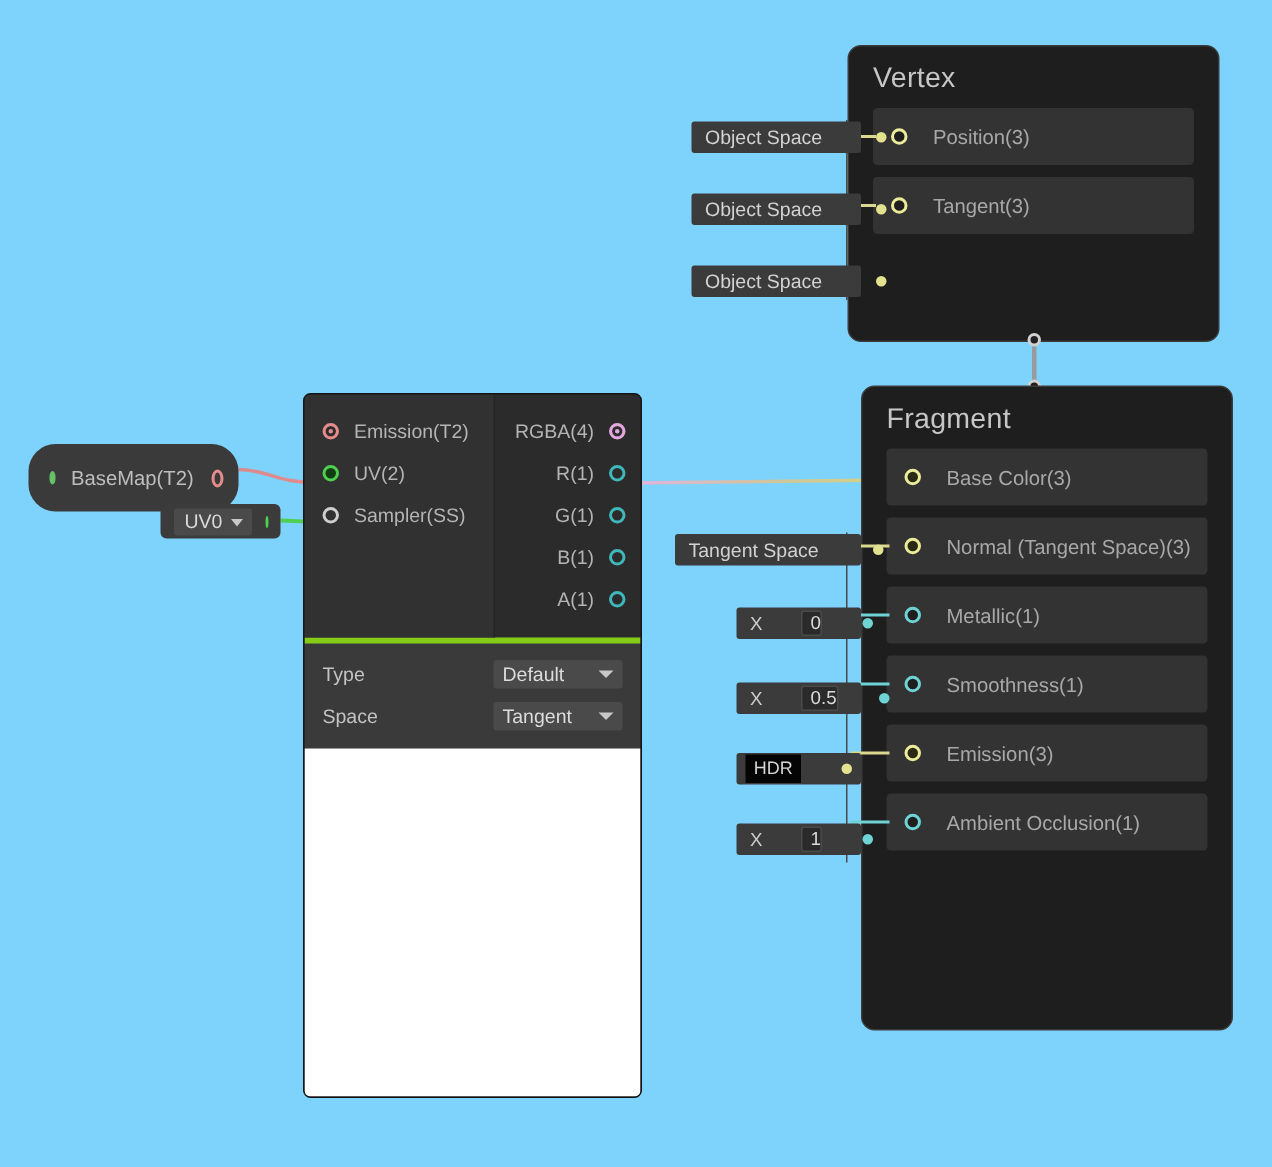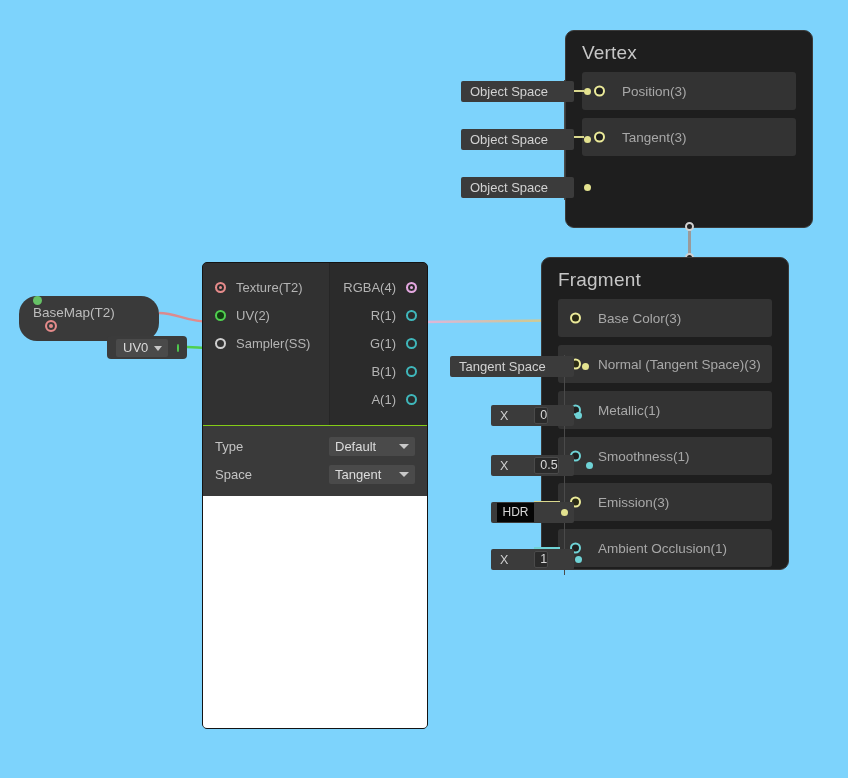--- a/index.html
+++ b/index.html
@@ -191,21 +191,21 @@
   .pr.out .pdot { margin-left: 10px; }
   .pdot.red    { border-color: #e58b8b; background: #2e1b1b; box-shadow: inset 0 0 0 2px #2b2b2b, inset 0 0 0 5px #e58b8b; }
   .pdot.green  { border-color: #4fcf4f; background: #113d11; }
   .pdot.white  { border-color: #cfcfcf; background: transparent; }
   .pdot.pink   { border-color: #e4a8e0; background: #2a1a28; box-shadow: inset 0 0 0 2px #2b2b2b, inset 0 0 0 5px #e4a8e0; }
   .pdot.teal   { border-color: #3fb7bb; background: transparent; }
 
   .node-settings {
     background: #3a3a3a;
     padding: 8px 12px 10px 12px;
-    border-top: 1px solid #84cc16;
+    border-top: 4px solid #84cc16;
   }
   .srow {
     display: flex;
     align-items: center;
     justify-content: space-between;
     height: 24px;
     margin-bottom: 4px;
   }
   .srow:last-child { margin-bottom: 0; }
   .slabel { color: #c3c3c3; font-size: 13px; }
@@ -231,22 +231,22 @@
     height: 232px;
   }
 
   
   #node-basemap {
     position: absolute;
     height: 45px;
     background: #3a3a3a;
     border-radius: 18px;
     display: flex;
+    align-items: center;
     padding: 0 10px 0 14px;
-    flex-direction: column;
   }
   #node-basemap .bm-dot {
     width: 9px; height: 9px; border-radius: 50%;
     background: #66c266;
     margin-right: 10px;
   }
   #node-basemap .bm-label { color: #bdbdbd; font-size: 13.5px; }
   #node-basemap .bm-out {
     width: 12px; height: 12px;
     border-radius: 50%;
@@ -355,21 +355,21 @@
 
   <div class="widget" style="left:461px; top:177px; width:113px;">
     <div class="wtext">Object Space</div>
     <div class="wdot"></div>
   </div>
 
   <div class="connector-dot" style="left:685px; top:222px;"></div>
   <div class="connector-line" style="left:688px; top:231px; height:24px;"></div>
   <div class="connector-dot" style="left:685px; top:253px;"></div>
 
-  <div class="ctx-block" id="fragment-block" style="left:541px; top:257px; width:248px; height:313px;">
+  <div class="ctx-block" id="fragment-block" style="left:574px; top:257px; width:248px; height:430px;">
     <div class="ctx-title">Fragment</div>
     <div class="ctx-rows">
 
       <div class="ctx-row">
         <div class="ctx-port yellow-solid"></div>
         <div class="rowlabel">Base Color(3)</div>
       </div>
 
       <div class="ctx-row">
         <div class="ctx-stub"></div>
@@ -449,21 +449,21 @@
   </div>
 
   <div id="node-sample" style="left:202px; top:262px; width:226px;">
 
 
     <div class="node-ports">
 
       <div class="node-in">
         <div class="pr in">
           <span class="pdot red"></span>
-          <span>Texture(T2)</span>
+          <span>Emission(T2)</span>
         </div>
         <div class="pr in">
           <span class="pdot green"></span>
           <span>UV(2)</span>
         </div>
         <div class="pr in">
           <span class="pdot white"></span>
           <span>Sampler(SS)</span>
         </div>
       </div>

